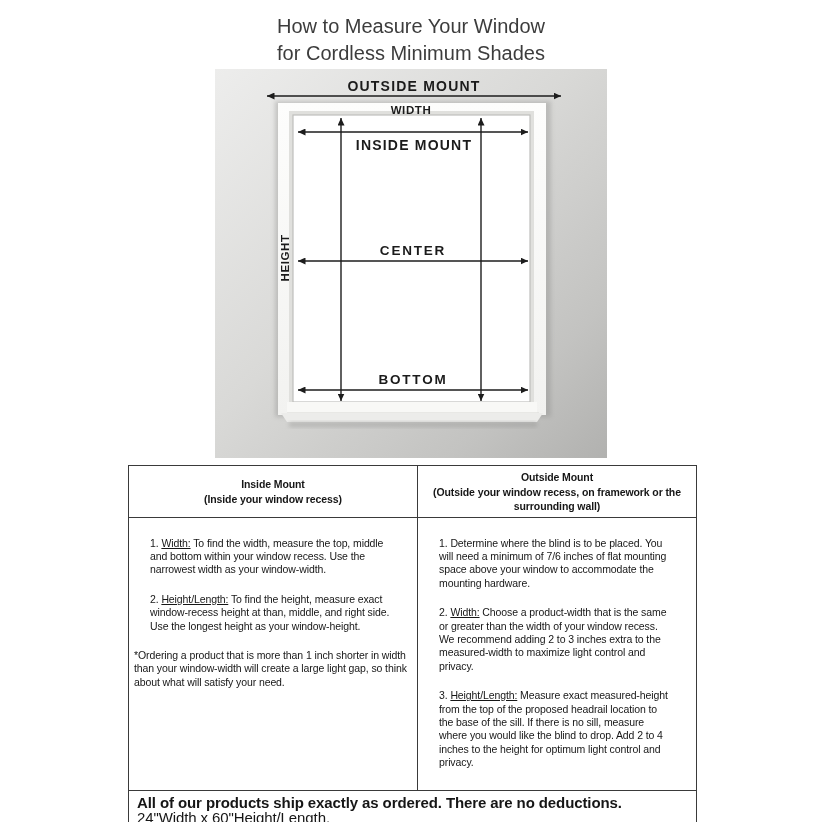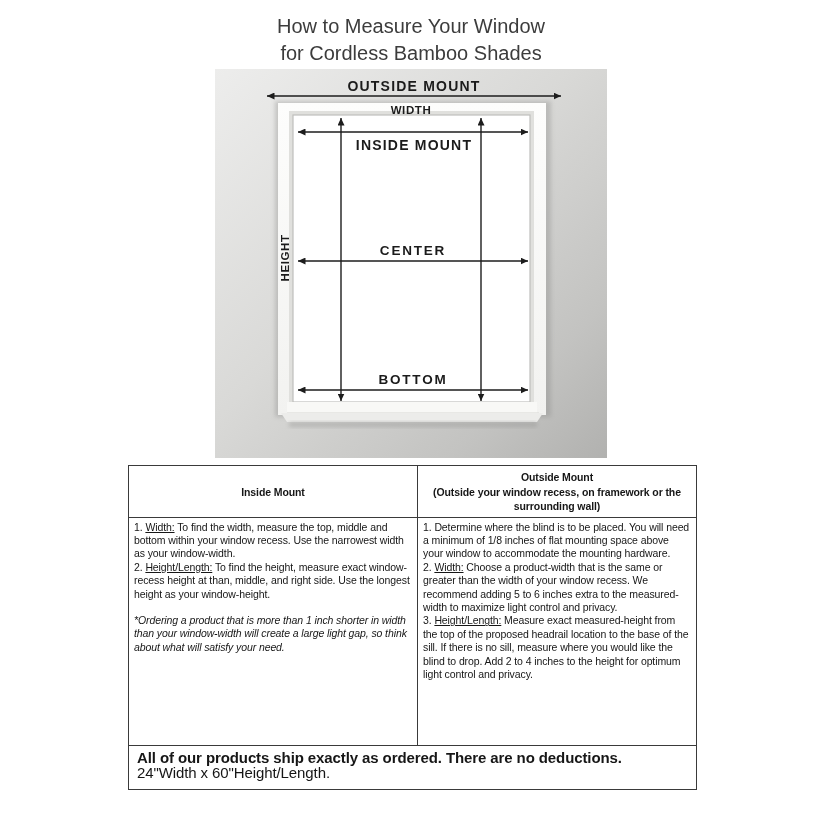--- a/index.html
+++ b/index.html
@@ -52,40 +52,40 @@
   .thead .cell {
     display:flex; flex-direction:column; justify-content:center;
     text-align:center; font-weight:bold;
     line-height:14.5px; padding:4px 6px 3px;
   }
   .cell { box-sizing:border-box; }
   .cell-l { width:289px; border-right:1px solid #3a3a3a; }
   .cell-r { flex:1; }
   .tbody { border-bottom:1px solid #3a3a3a; min-height:227px; }
   .tbody .cell { padding:3px 6px 4px 5px; line-height:13.4px; }
-  p.item { margin:0; }
-  p.note { margin:13px 0 0;font-style:italic; }
+  p.item { margin:16px; }
+  p.note { margin:13px 0 0; }
   .u { text-decoration:underline; }
   .b { font-weight:bold; }
   .tfoot {
     text-align:left;
     padding:4px 8px 8px;
     line-height:15.5px;
     font-size:15px;
   }
   .bold { font-weight:bold; }
 </style>
 </head>
 <body>
 
 <div class="page">
 
   <div class="title">
     <div>How to Measure Your Window</div>
-    <div>for Cordless Bamboo Shades</div>
+    <div>for Cordless Minimum Shades</div>
   </div>
 
   <div class="photo">
     <svg viewBox="0 0 392 389" width="392" height="389">
       <defs>
         <linearGradient id="wallg" x1="0" y1="0" x2="1" y2="1">
           <stop offset="0" stop-color="#ededec"></stop>
           <stop offset="0.45" stop-color="#d9d9d7"></stop>
           <stop offset="0.8" stop-color="#c3c3c1"></stop>
           <stop offset="1" stop-color="#b1b1af"></stop>
@@ -128,36 +128,37 @@
       <text class="lbl" x="198" y="186" font-size="13.5" letter-spacing="1.8" text-anchor="middle">CENTER</text>
       <text class="lbl" x="198" y="315" font-size="13.5" letter-spacing="1.8" text-anchor="middle">BOTTOM</text>
     </svg>
   </div>
 
   <div class="mtable">
 
     <div class="trow thead">
       <div class="cell cell-l">
         <div>Inside Mount</div>
+        <div>(Inside your window recess)</div>
       </div>
       <div class="cell cell-r">
         <div>Outside Mount</div>
         <div>(Outside your window recess, on framework or the surrounding wall)</div>
       </div>
     </div>
 
     <div class="trow tbody">
       <div class="cell cell-l">
         <p class="item"><span>1. </span><span class="u">Width:</span><span> To find the width, measure the top, middle and bottom within your window recess. Use the narrowest width as your window-width.</span></p>
         <p class="item"><span>2. </span><span class="u">Height/Length:</span><span> To find the height, measure exact window-recess height at than, middle, and right side. Use the longest height as your window-height.</span></p>
         <p class="note">*Ordering a product that is more than 1 inch shorter in width than your window-width will create a large light gap, so think about what will satisfy your need.</p>
       </div>
       <div class="cell cell-r">
-        <p class="item"><span>1. </span><span class="u"></span><span>Determine where the blind is to be placed. You will need a minimum of 1/8 inches of flat mounting space above your window to accommodate the mounting hardware.</span></p>
-        <p class="item"><span>2. </span><span class="u">Width:</span><span> Choose a product-width that is the same or greater than the width of your window recess. We recommend adding 5 to 6 inches extra to the measured-width to maximize light control and privacy.</span></p>
+        <p class="item"><span>1. </span><span class="u"></span><span>Determine where the blind is to be placed. You will need a minimum of 7/6 inches of flat mounting space above your window to accommodate the mounting hardware.</span></p>
+        <p class="item"><span>2. </span><span class="u">Width:</span><span> Choose a product-width that is the same or greater than the width of your window recess. We recommend adding 2 to 3 inches extra to the measured-width to maximize light control and privacy.</span></p>
         <p class="item"><span>3. </span><span class="u">Height/Length:</span><span> Measure exact measured-height from the top of the proposed headrail location to the base of the sill. If there is no sill, measure where you would like the blind to drop. Add 2 to 4 inches to the height for optimum light control and privacy.</span></p>
       </div>
     </div>
 
     <div class="tfoot">
       <div class="bold">All of our products ship exactly as ordered. There are no deductions.</div>
       <div>24"Width x 60"Height/Length.</div>
     </div>
 
   </div>

